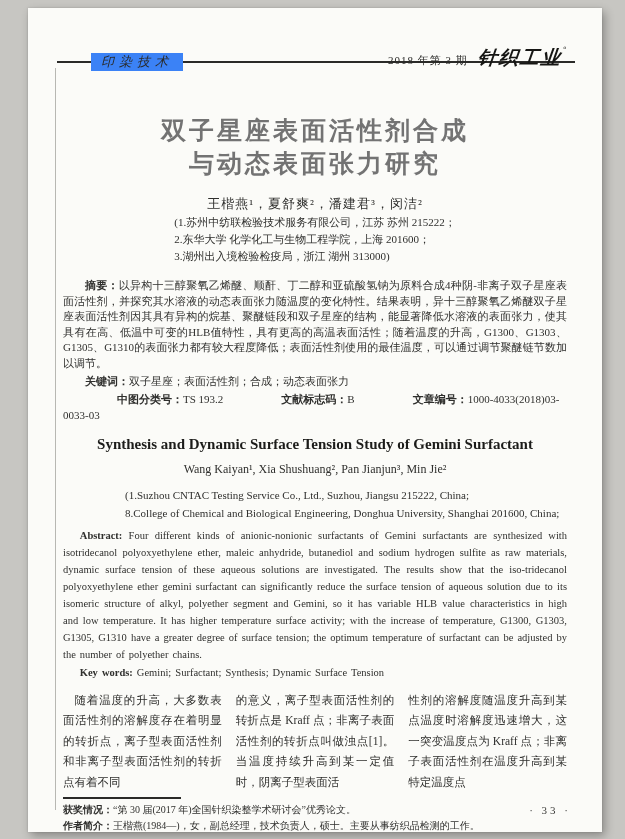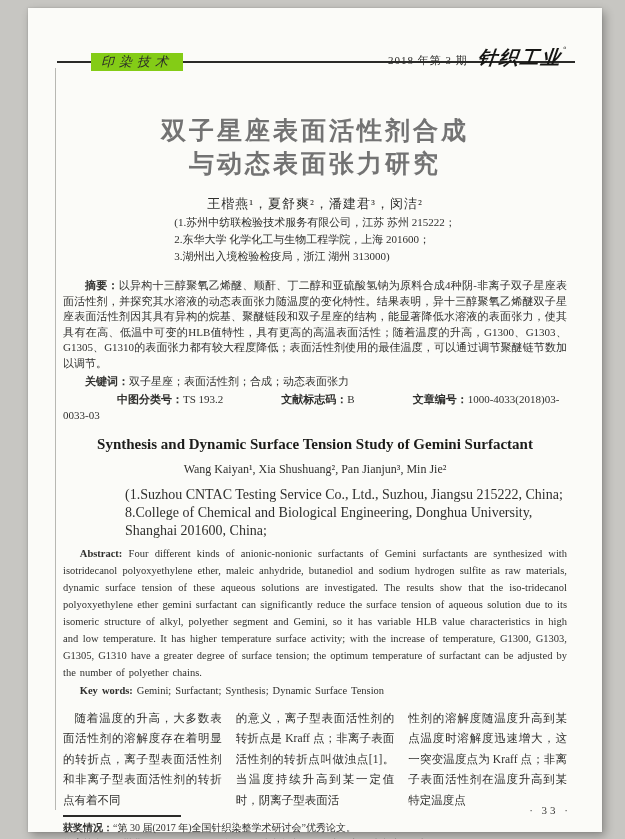--- a/index.html
+++ b/index.html
@@ -20,21 +20,21 @@
   }
   .scan-line {
     position:absolute; left:27px; top:60px; height:742px; width:1px;
     background:#b7b7b2;
   }
   
   .header { position:relative; height:54px; }
   .header-rule { position:absolute; left:-6px; right:-8px; bottom:9px; height:2px; background:#2a2a28; }
   .section-label {
     position:absolute; left:28px; bottom:1px;
-    background:#84cc16; padding:0 10px;
+    background:#3b82f6; padding:0 10px;
     font-size:13px; font-style:italic; letter-spacing:5px; color:#2a2a28;
     font-family:"Liberation Serif",serif;
   }
   .header-right { position:absolute; right:0; bottom:1px; display:flex; align-items:baseline; gap:10px; }
   .issue-info { font-size:11px; letter-spacing:1px; color:#2a2a28; }
   .journal-logo {
     font-size:19px; font-weight:bold; font-style:italic;
     letter-spacing:2px; color:#161614;
     transform:skewX(-6deg); display:inline-block;
   }
@@ -54,21 +54,21 @@
   .abstract-cn { margin-top:13px; font-size:11px; line-height:15.6px; text-align:justify; text-indent:2em; }
   .label-bold { font-weight:bold; }
   .keywords-cn { margin-top:1px; font-size:11px; line-height:16px; text-indent:2em; }
   .meta-row { margin-top:2px; font-size:11px; line-height:16px; text-indent:2em; }
   .meta-item { margin-right:26px;padding-left:32px; }
   .meta-item:last-child { margin-right:0; }
 
   
   .title-en { margin-top:13px; text-align:center; font-size:15px; font-weight:bold; color:#1c1c1a; }
   .authors-en { margin-top:9px; text-align:center; font-size:12px; }
-  .affiliations-en { margin-top:9px; font-size:14px; line-height:18px; padding-left:62px; }
+  .affiliations-en { margin-top:9px; font-size:11px; line-height:18px; padding-left:62px; }
   .abstract-en { margin-top:5px; font-size:10.5px; line-height:17px; text-align:justify; text-indent:1.6em; word-spacing:1.4px; }
   .keywords-en { margin-top:1px; font-size:10.5px; line-height:17px; text-indent:1.6em; word-spacing:1.4px; }
 
   
   .columns { margin-top:9px; display:flex; gap:14px; }
   .column { flex:1; font-size:11.5px; line-height:20.5px; text-align:justify; }
   .column-indent { text-indent:1em; }
 
   
   .footnote-divider { margin-top:5px; width:118px; height:2px; background:#2a2a28; }

